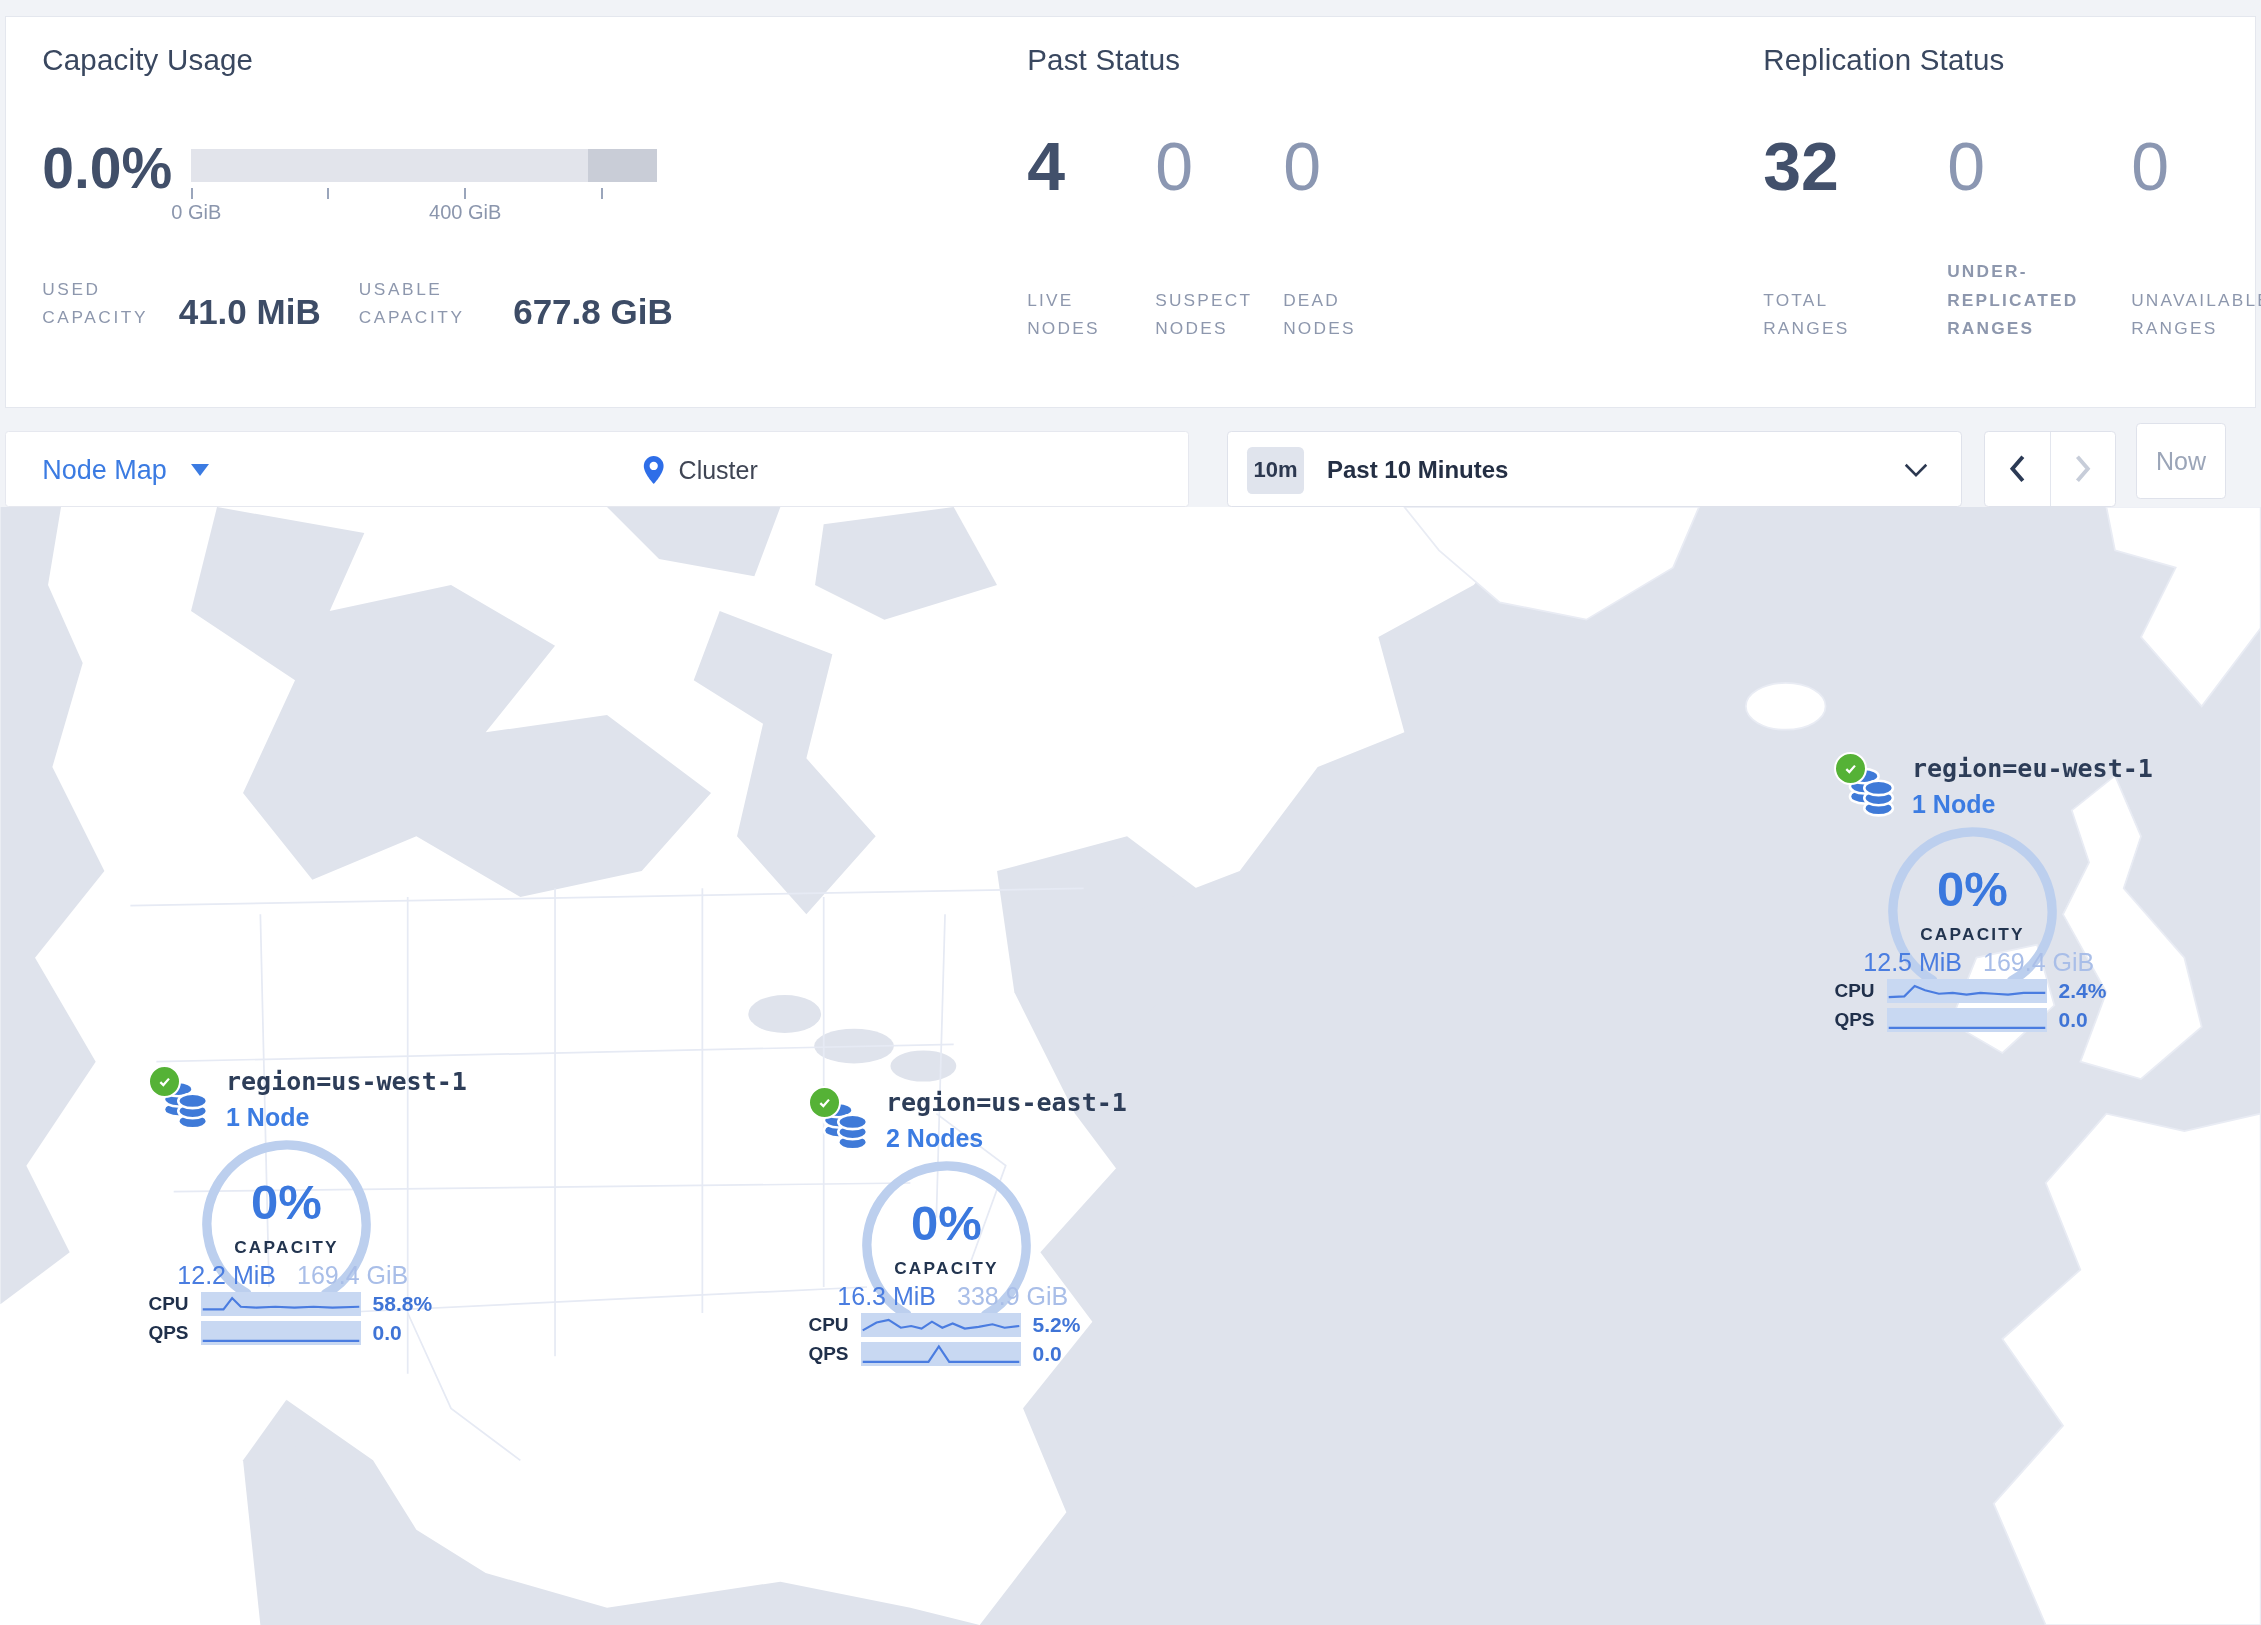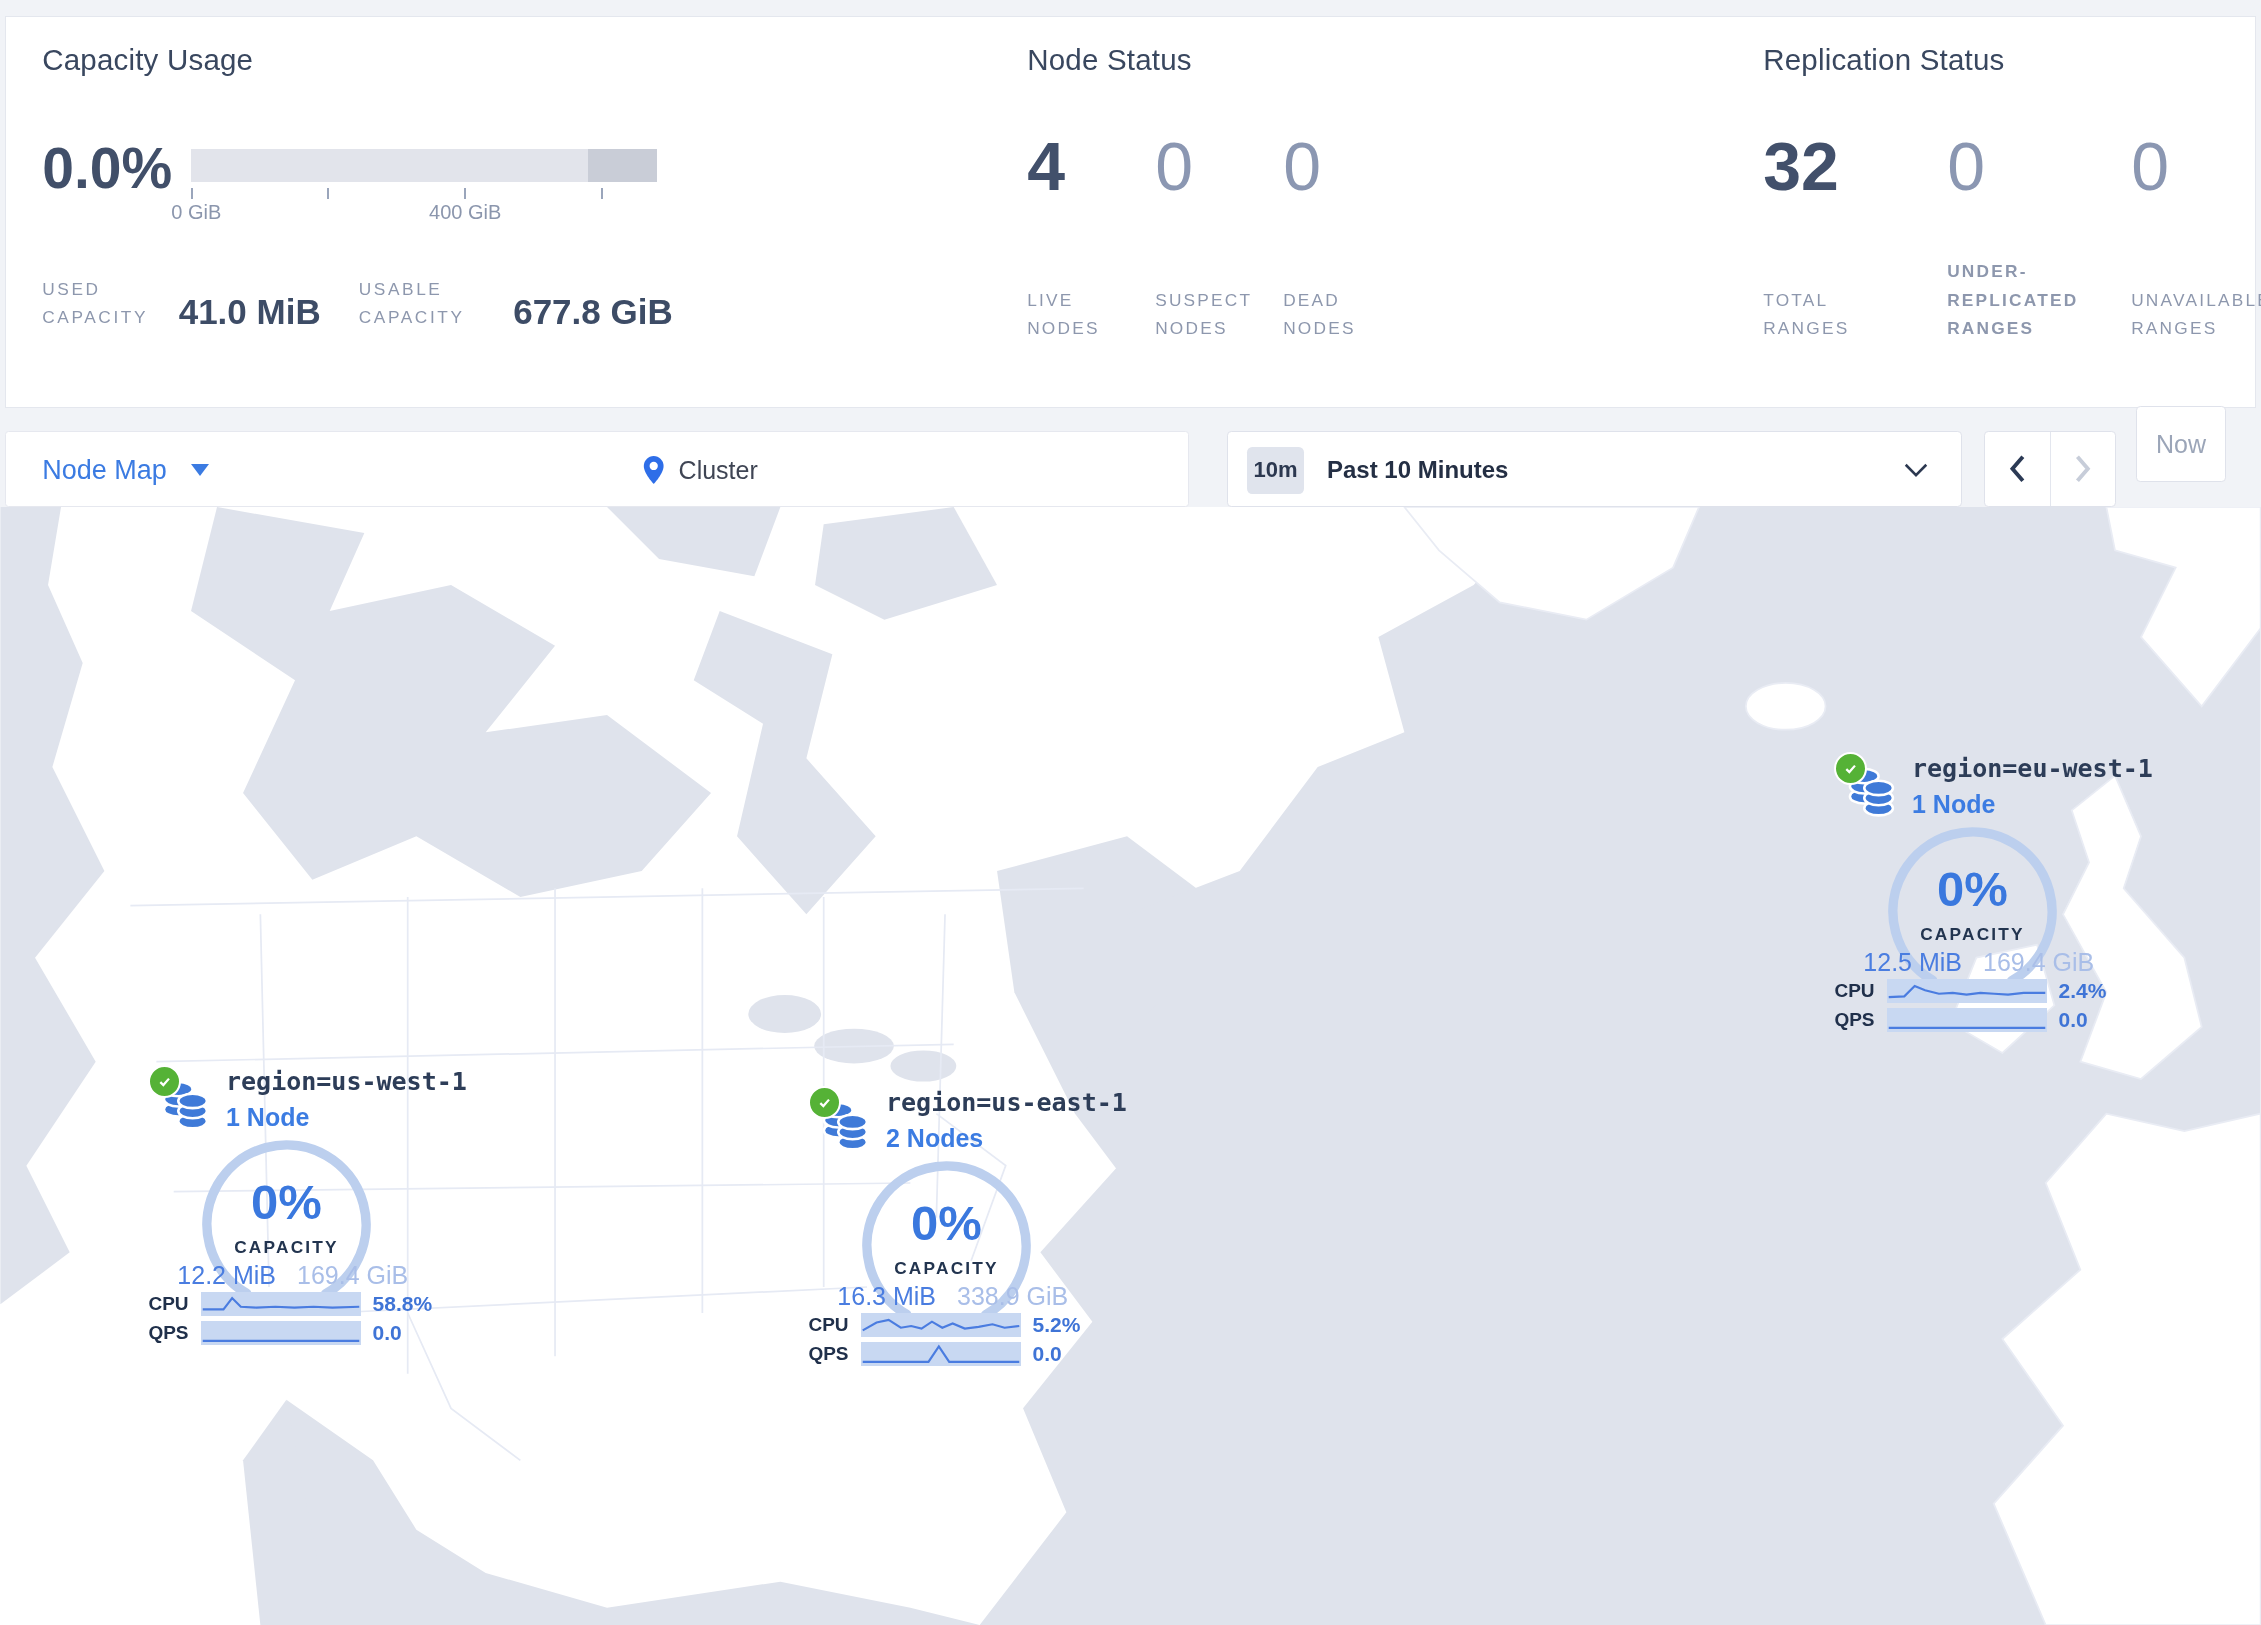--- a/index.html
+++ b/index.html
@@ -87,21 +87,21 @@
   .time-label { position:absolute; left:99px; top:0; height:76px; display:flex; align-items:center; font-size:24px; font-weight:700; color:#242f44; }
   .time-chevron { position:absolute; right:33px; top:31px; }
 
   .arrow-group {
     position:absolute; left:1984px; top:431px; width:132px; height:76px;
     background:#fff; border:0.9px solid #dfe2eb; border-radius:4.3px; display:flex;
   }
   .arrow-btn { flex:1; display:flex; align-items:center; justify-content:center; cursor:pointer; }
   .arrow-btn:first-child { border-right:0.9px solid #e3e6ee; }
   .now-button {
-    position:absolute; left:2136px; top:406px; width:90px; height:76px;
+    position:absolute; left:2136px; top:423px; width:90px; height:76px;
     background:#fff; border:0.9px solid #dfe2eb; border-radius:4.3px;
     display:flex; align-items:center; justify-content:center;
     font-size:25px; color:#9ba5b8; cursor:pointer;
   }
 
   
   .map { position:absolute; left:0; top:507px; width:2261px; height:1118px; background:#fff; overflow:hidden; }
   .map svg.world { position:absolute; left:0; top:0; }
 
   
@@ -166,21 +166,21 @@
       </div>
       <div class="gap-detail"></div>
       <div class="cap-detail">
         <div class="detail-label wide">USABLE CAPACITY</div>
         <div class="detail-value">677.8 GiB</div>
       </div>
     </div>
   </div>
 
   <div class="col col-nodes">
-    <div class="section-title">Node Status</div>
+    <div class="section-title">Past Status</div>
     <div class="stats">
       <div class="stat">
         <div class="stat-value">4</div>
         <div class="stat-label">LIVE NODES</div>
       </div>
       <div class="stat">
         <div class="stat-value muted">0</div>
         <div class="stat-label">SUSPECT NODES</div>
       </div>
       <div class="stat">

